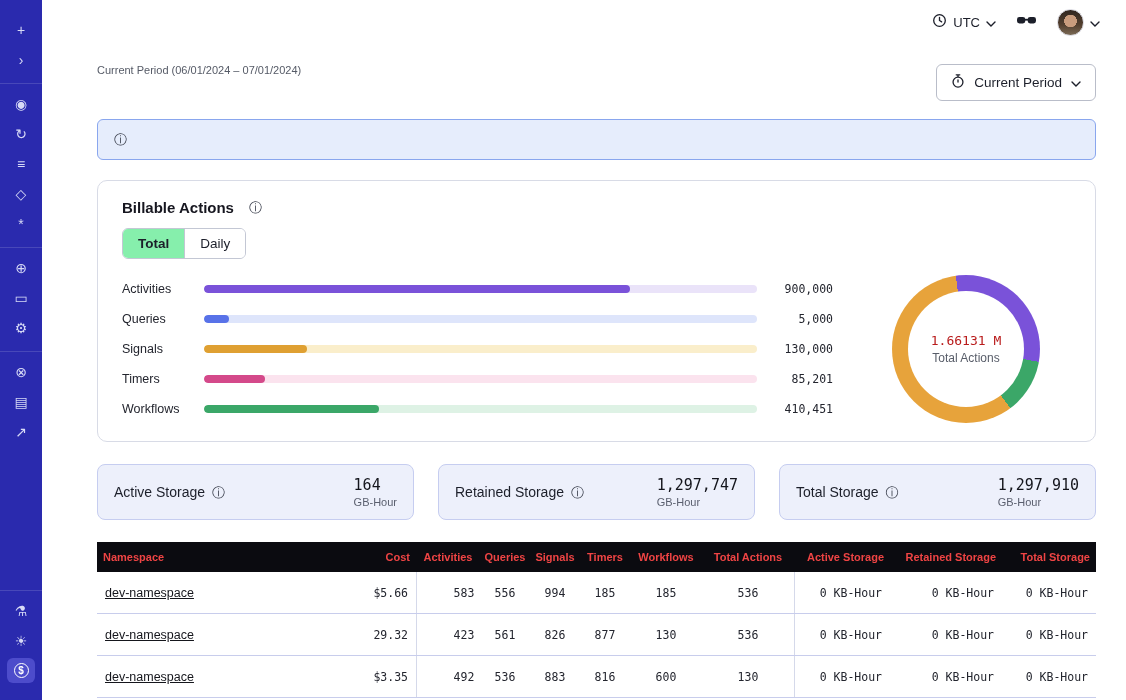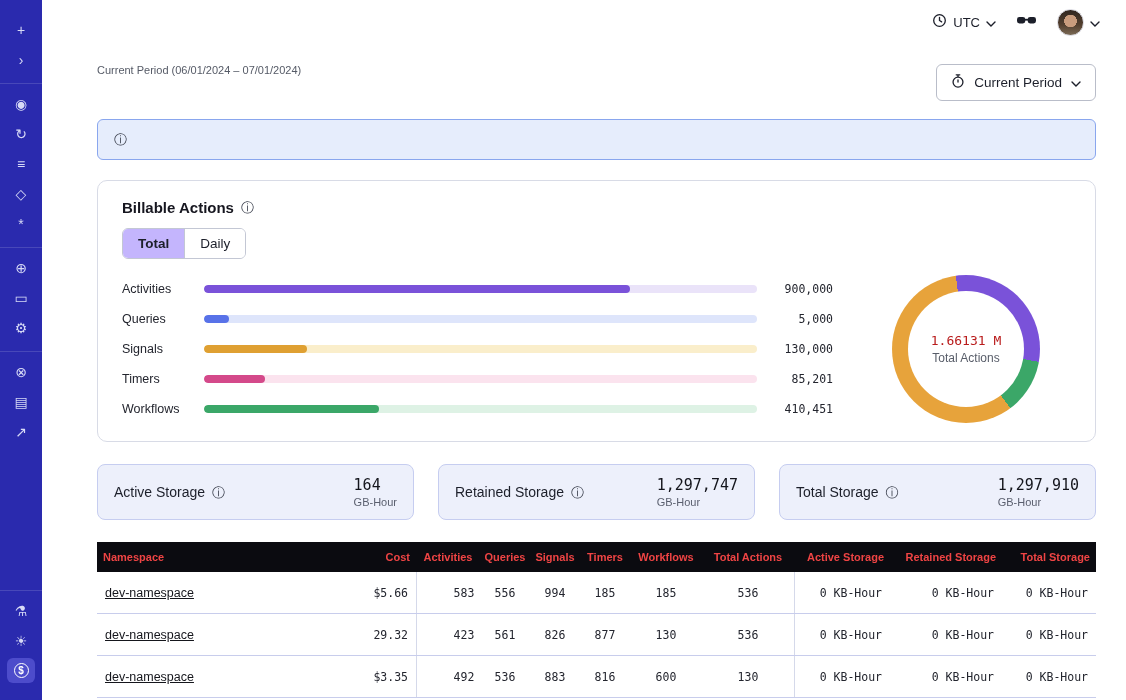--- a/index.html
+++ b/index.html
@@ -64,26 +64,26 @@
     margin-top:18px; background:#e6edfc; border:1px solid #89a6ee; border-radius:6px;
     padding:13px 16px; font-size:12.5px; color:#272c38; display:flex; align-items:center; gap:8px;
   }
   .info-i { font-size:13px; color:#3a3f4c; font-style:normal; cursor:pointer; line-height:1; }
 
   
   .card {
     margin-top:20px; background:#fff; border:1px solid #d8dbe6; border-radius:10px;
     padding:18px 24px 18px;
   }
-  .card-title-row { display:flex; align-items:center; gap:7px; }
+  .card-title-row { display:flex; align-items:center; gap:15px; }
   .card-title { font-size:15px; font-weight:700; color:#16161f; }
   .tabs { display:inline-flex; margin-top:12px; border:1px solid #c3c7d4; border-radius:6px; overflow:hidden; }
   .tab { padding:7px 15px; font-size:13.5px; background:#fff; cursor:pointer; color:#1c1f2a; }
   .tab + .tab { border-left:1px solid #c3c7d4; }
-  .tab.active { background:#c4b5fd; font-weight:700; }
+  .tab.active { background:#86efac; font-weight:700; }
 
   .chart-wrap { display:flex; align-items:center; gap:28px; margin-top:16px; }
   .bars { flex:1; display:flex; flex-direction:column; gap:16px; }
   .bar-row { display:flex; align-items:center; gap:12px; }
   .bar-label { width:70px; font-size:12.5px; color:#23252e; flex:0 0 70px; }
   .bar-track { flex:1; height:8px; border-radius:6px; position:relative; overflow:hidden; }
   .bar-fill { position:absolute; left:0; top:0; height:100%; border-radius:6px; }
   .bar-value { width:64px; flex:0 0 64px; text-align:right; font-size:11.5px; color:#23252e; }
 
   .donut-wrap { width:210px; flex:0 0 210px; display:flex; justify-content:center; }

